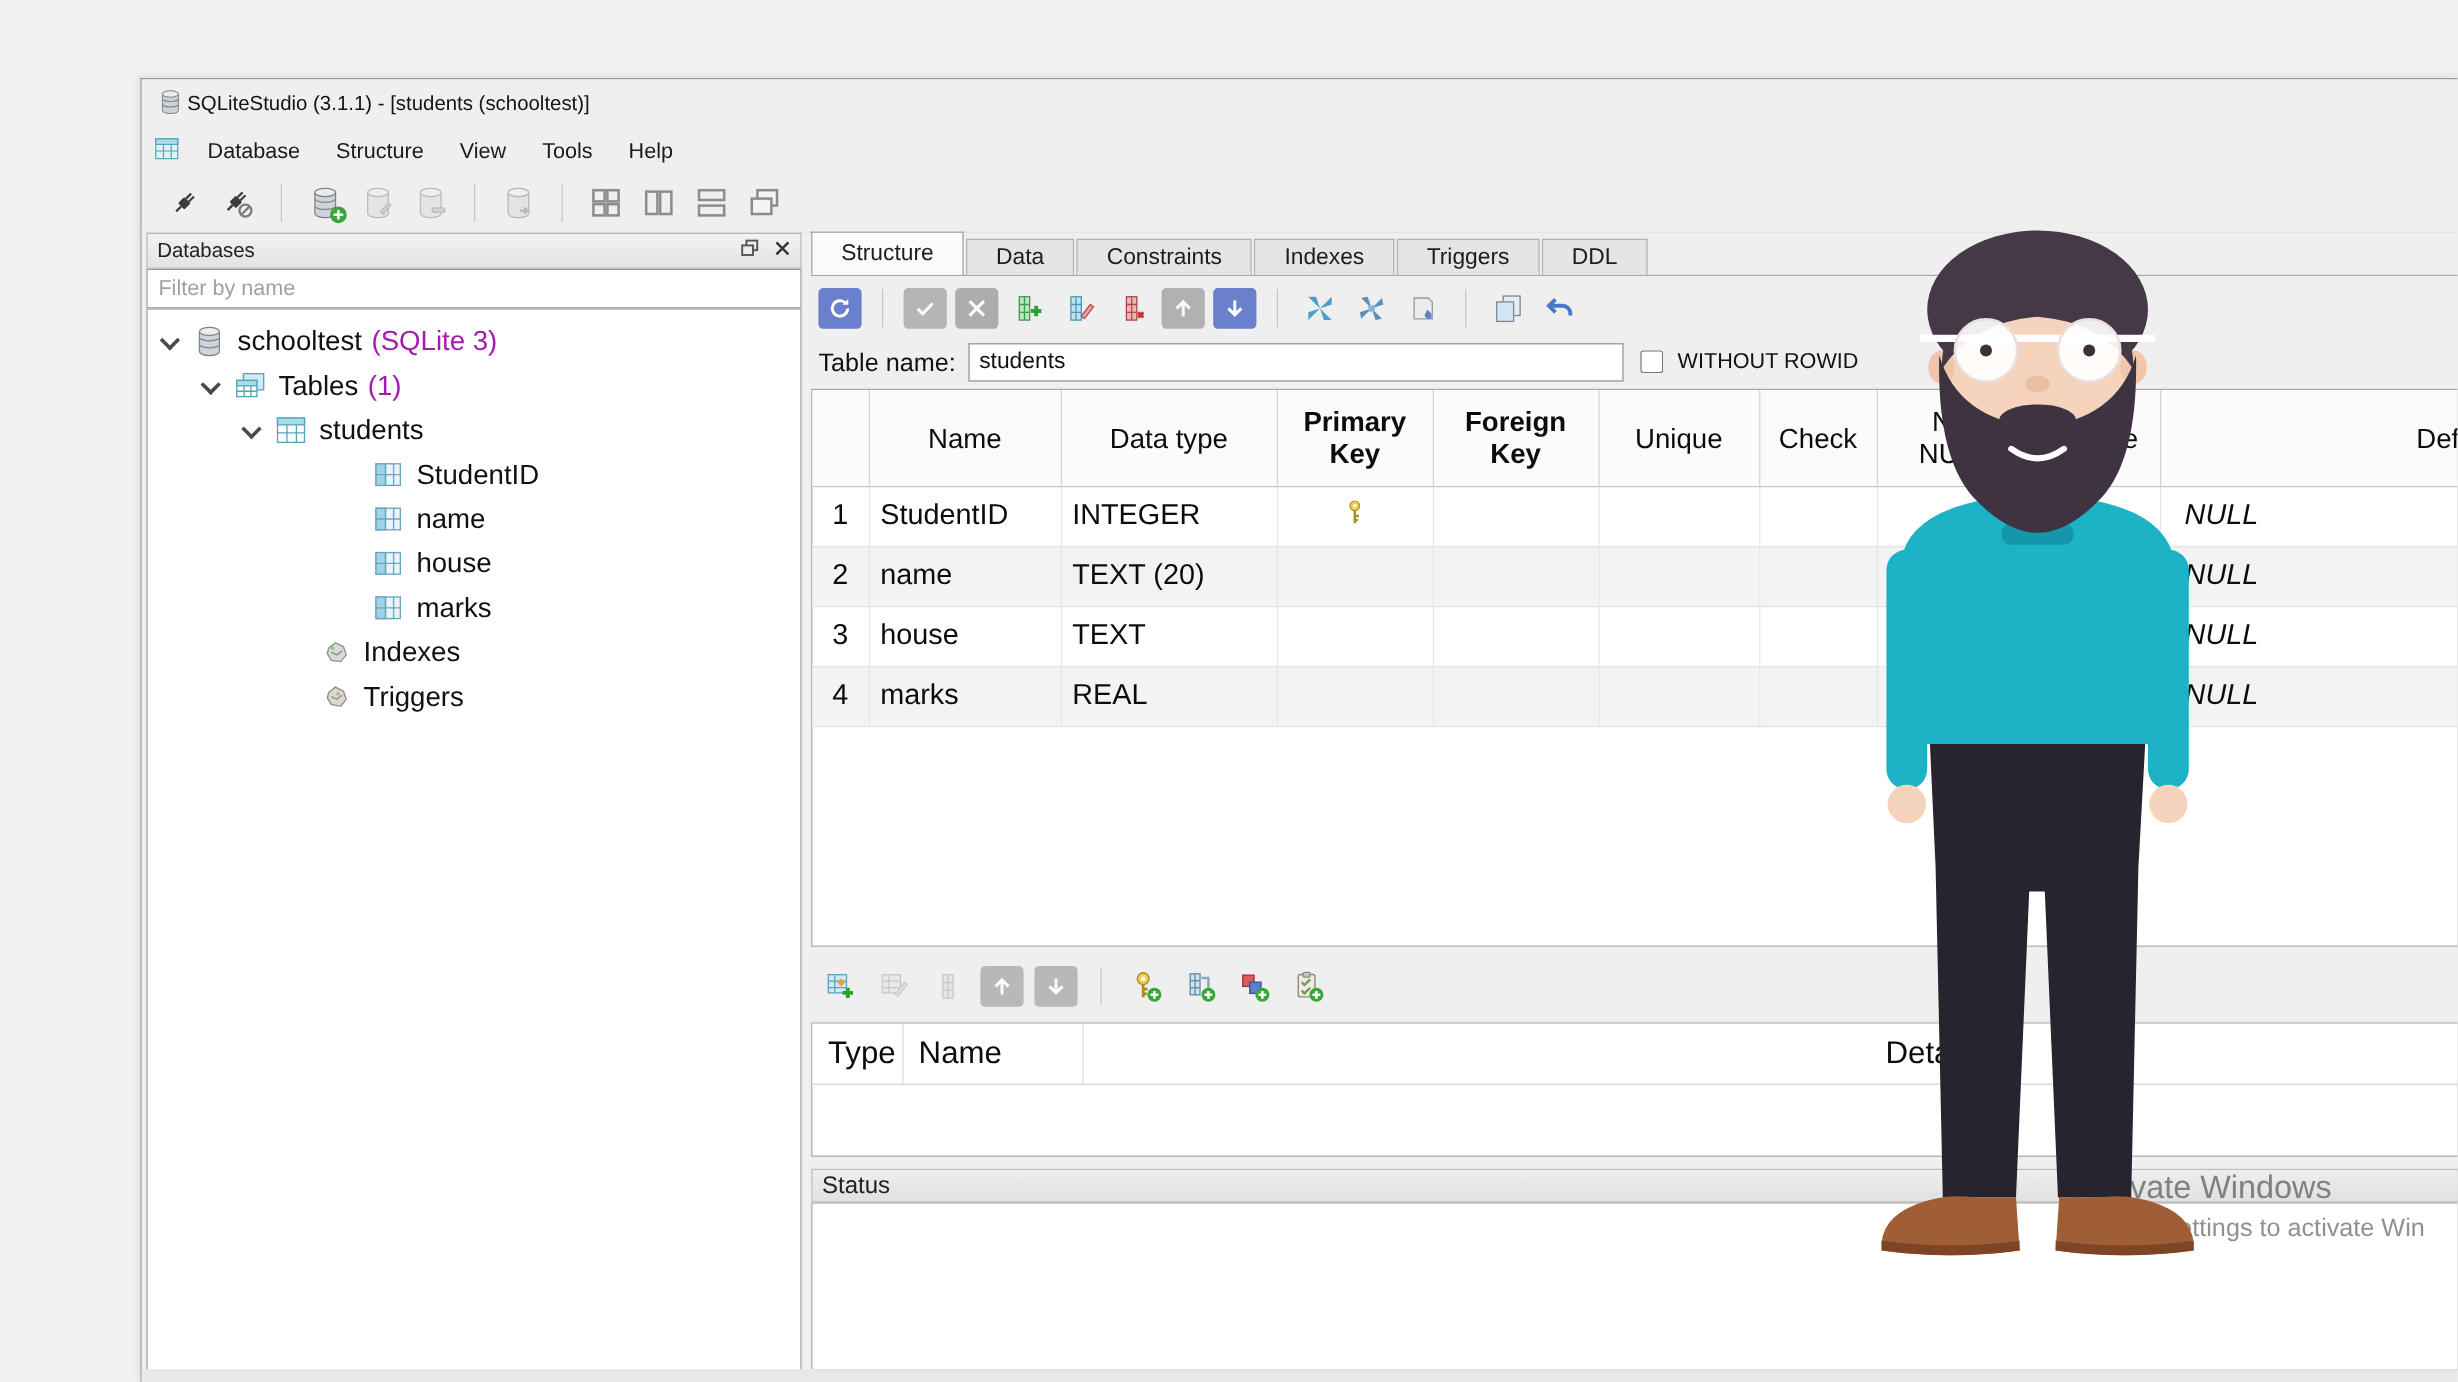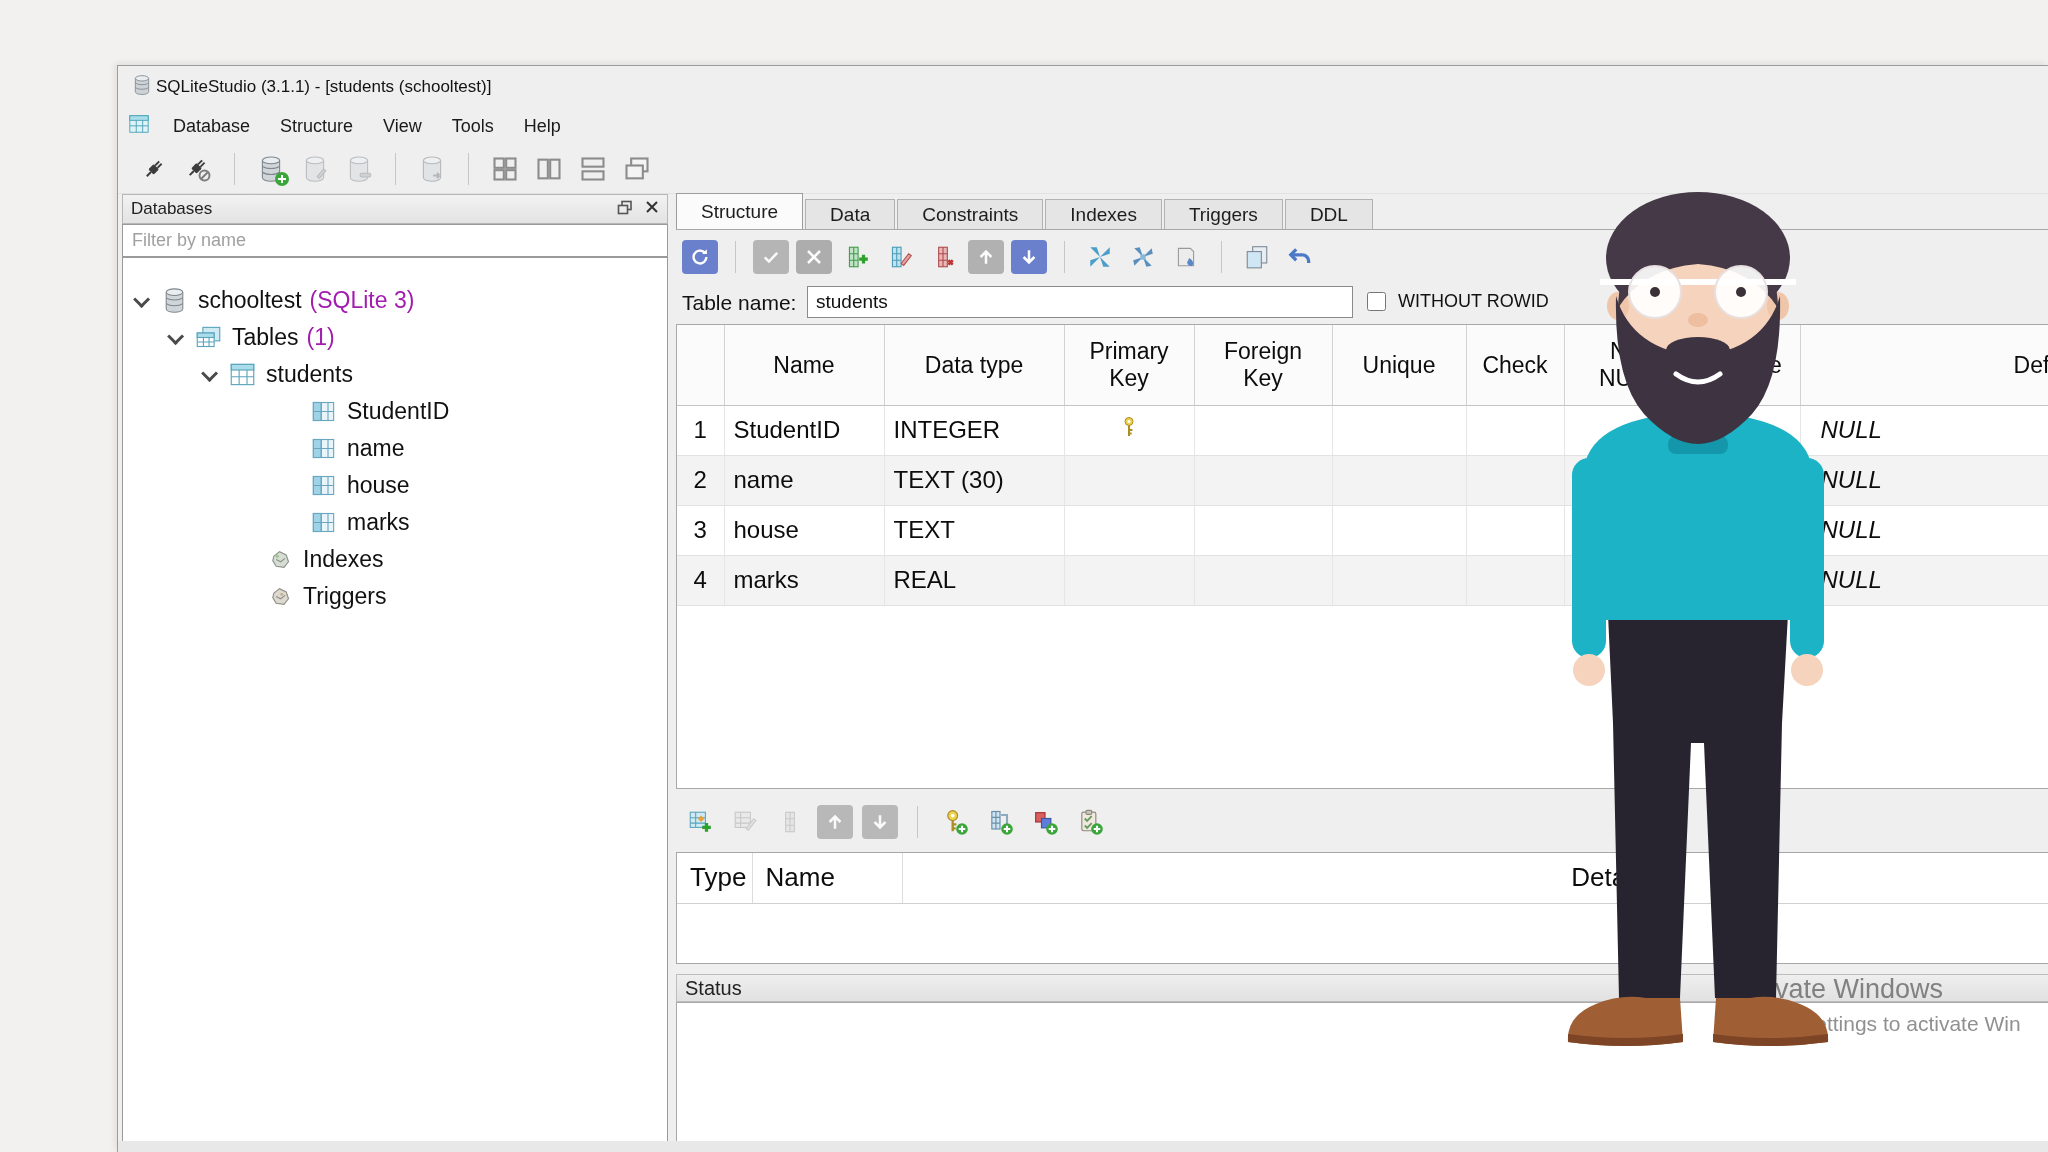--- a/index.html
+++ b/index.html
@@ -28,21 +28,21 @@
   .badge { position:absolute; right:0px; bottom:0px; width:14px; height:14px; border-radius:50%; display:flex; align-items:center; justify-content:center; }
 
   
   .sidebar { position:absolute; left:4px; top:128px; width:546px; height:953px; }
   .sb-head { position:absolute; left:0; top:0; width:100%; height:30px; background:linear-gradient(#f2f2f2,#e4e3e3);
              border:1px solid #b7b7b7; display:flex; align-items:center; padding:0 8px; }
   .sb-head .sb-title { font-size:17px; color:#222; flex:1; }
   .sb-filter { position:absolute; left:0; top:30px; width:100%; height:33px; }
   .sb-filter input { width:100%; height:100%; border:1px solid #9a9a9a; padding:0 9px; font-size:18px; font-family:inherit; color:#333; background:#fff; }
   .sb-filter input::placeholder { color:#a0a0a0; }
-  .tree { position:absolute; left:0; top:63px; width:100%; height:890px; background:#fff; border:1px solid #9a9a9a; padding-top:24px; overflow:hidden;text-align:center; }
+  .tree { position:absolute; left:0; top:63px; width:100%; height:890px; background:#fff; border:1px solid #9a9a9a; padding-top:8px; overflow:hidden;text-align:center; }
   .trow { height:37px; display:flex; align-items:center; font-size:23px; color:#111; }
   .chev { width:12px; height:12px; border-left:3px solid #4a4a4a; border-bottom:3px solid #4a4a4a; transform:rotate(-45deg) translateY(-2px); margin-right:12px; flex:0 0 auto; }
   .nochev { width:27px; flex:0 0 auto; }
   .ticon { width:27px; height:27px; margin-right:10px; flex:0 0 auto; }
   .ticon svg { width:100%; height:100%; display:block; }
   .tsuffix { color:#a21caf; margin-left:8px; }
 
   
   .editor { position:absolute; left:558px; top:128px; width:1373px; height:953px; }
   .tabbar { position:absolute; left:0; top:0; width:100%; height:36px; border-bottom:1px solid #a8a8a8; display:flex; align-items:flex-end; }
@@ -61,21 +61,21 @@
   .gridwrap { position:absolute; left:0; top:130px; width:1373px; height:465px; background:#fff; border:1px solid #a8a8a8; overflow:hidden; }
   table.cols { border-collapse:collapse; table-layout:fixed; width:1623px; }
   table.cols th { height:80px; font-size:23px; font-weight:normal; color:#0c0c0c; text-align:center; vertical-align:middle;
                   background:#fbfbfb; border-right:1px solid #d2d2d2; border-bottom:1px solid #c4c4c4; line-height:1.15; }
   table.cols td { height:50px; font-size:24px; color:#0c0c0c; border-right:1px solid #e6e6e6; border-bottom:1px solid #e2e2e2; vertical-align:middle; }
   table.cols tr.alt td { background:#f3f3f3; }
   td.cnum { text-align:center; font-size:23px; }
   td.cl { padding-left:9px; }
   td.ctr { text-align:center; }
   td.def { font-style:italic; padding-left:20px; font-size:23px; }
-  .w2 { display:inline-block; width:92px; }
+  .w2 { display:inline-block; width:92px;font-weight:bold; }
   .w3 { display:inline-block; width:58px; }
 
   .stoolbar2 { position:absolute; left:6px; top:600px; width:99%; height:55px; display:flex; align-items:center; gap:9px; }
 
   .conswrap { position:absolute; left:0; top:658px; width:1373px; height:112px; background:#fff; border:1px solid #a8a8a8; overflow:hidden; }
   table.cons { border-collapse:collapse; table-layout:fixed; width:1630px; }
   table.cons th { height:50px; font-size:26px; font-weight:normal; color:#0c0c0c; border-right:1px solid #dcdcdc; border-bottom:1px solid #d0d0d0; vertical-align:middle; background:#fff; }
   th.lft { text-align:left; padding-left:13px; }
   th.mid { text-align:center; }
 
@@ -498,21 +498,21 @@
               <td></td>
                 <td></td>
                 <td></td>
                 <td></td>
                 <td></td>
               <td class="def">NULL</td>
             </tr>
             <tr class="alt">
               <td class="cnum">2</td>
               <td class="cl">name</td>
-              <td class="cl">TEXT (30)</td>
+              <td class="cl">TEXT (20)</td>
               <td></td>
                 <td></td>
                 <td></td>
                 <td></td>
                 <td></td>
                 <td></td>
               <td class="def">NULL</td>
             </tr>
             <tr>
               <td class="cnum">3</td>

